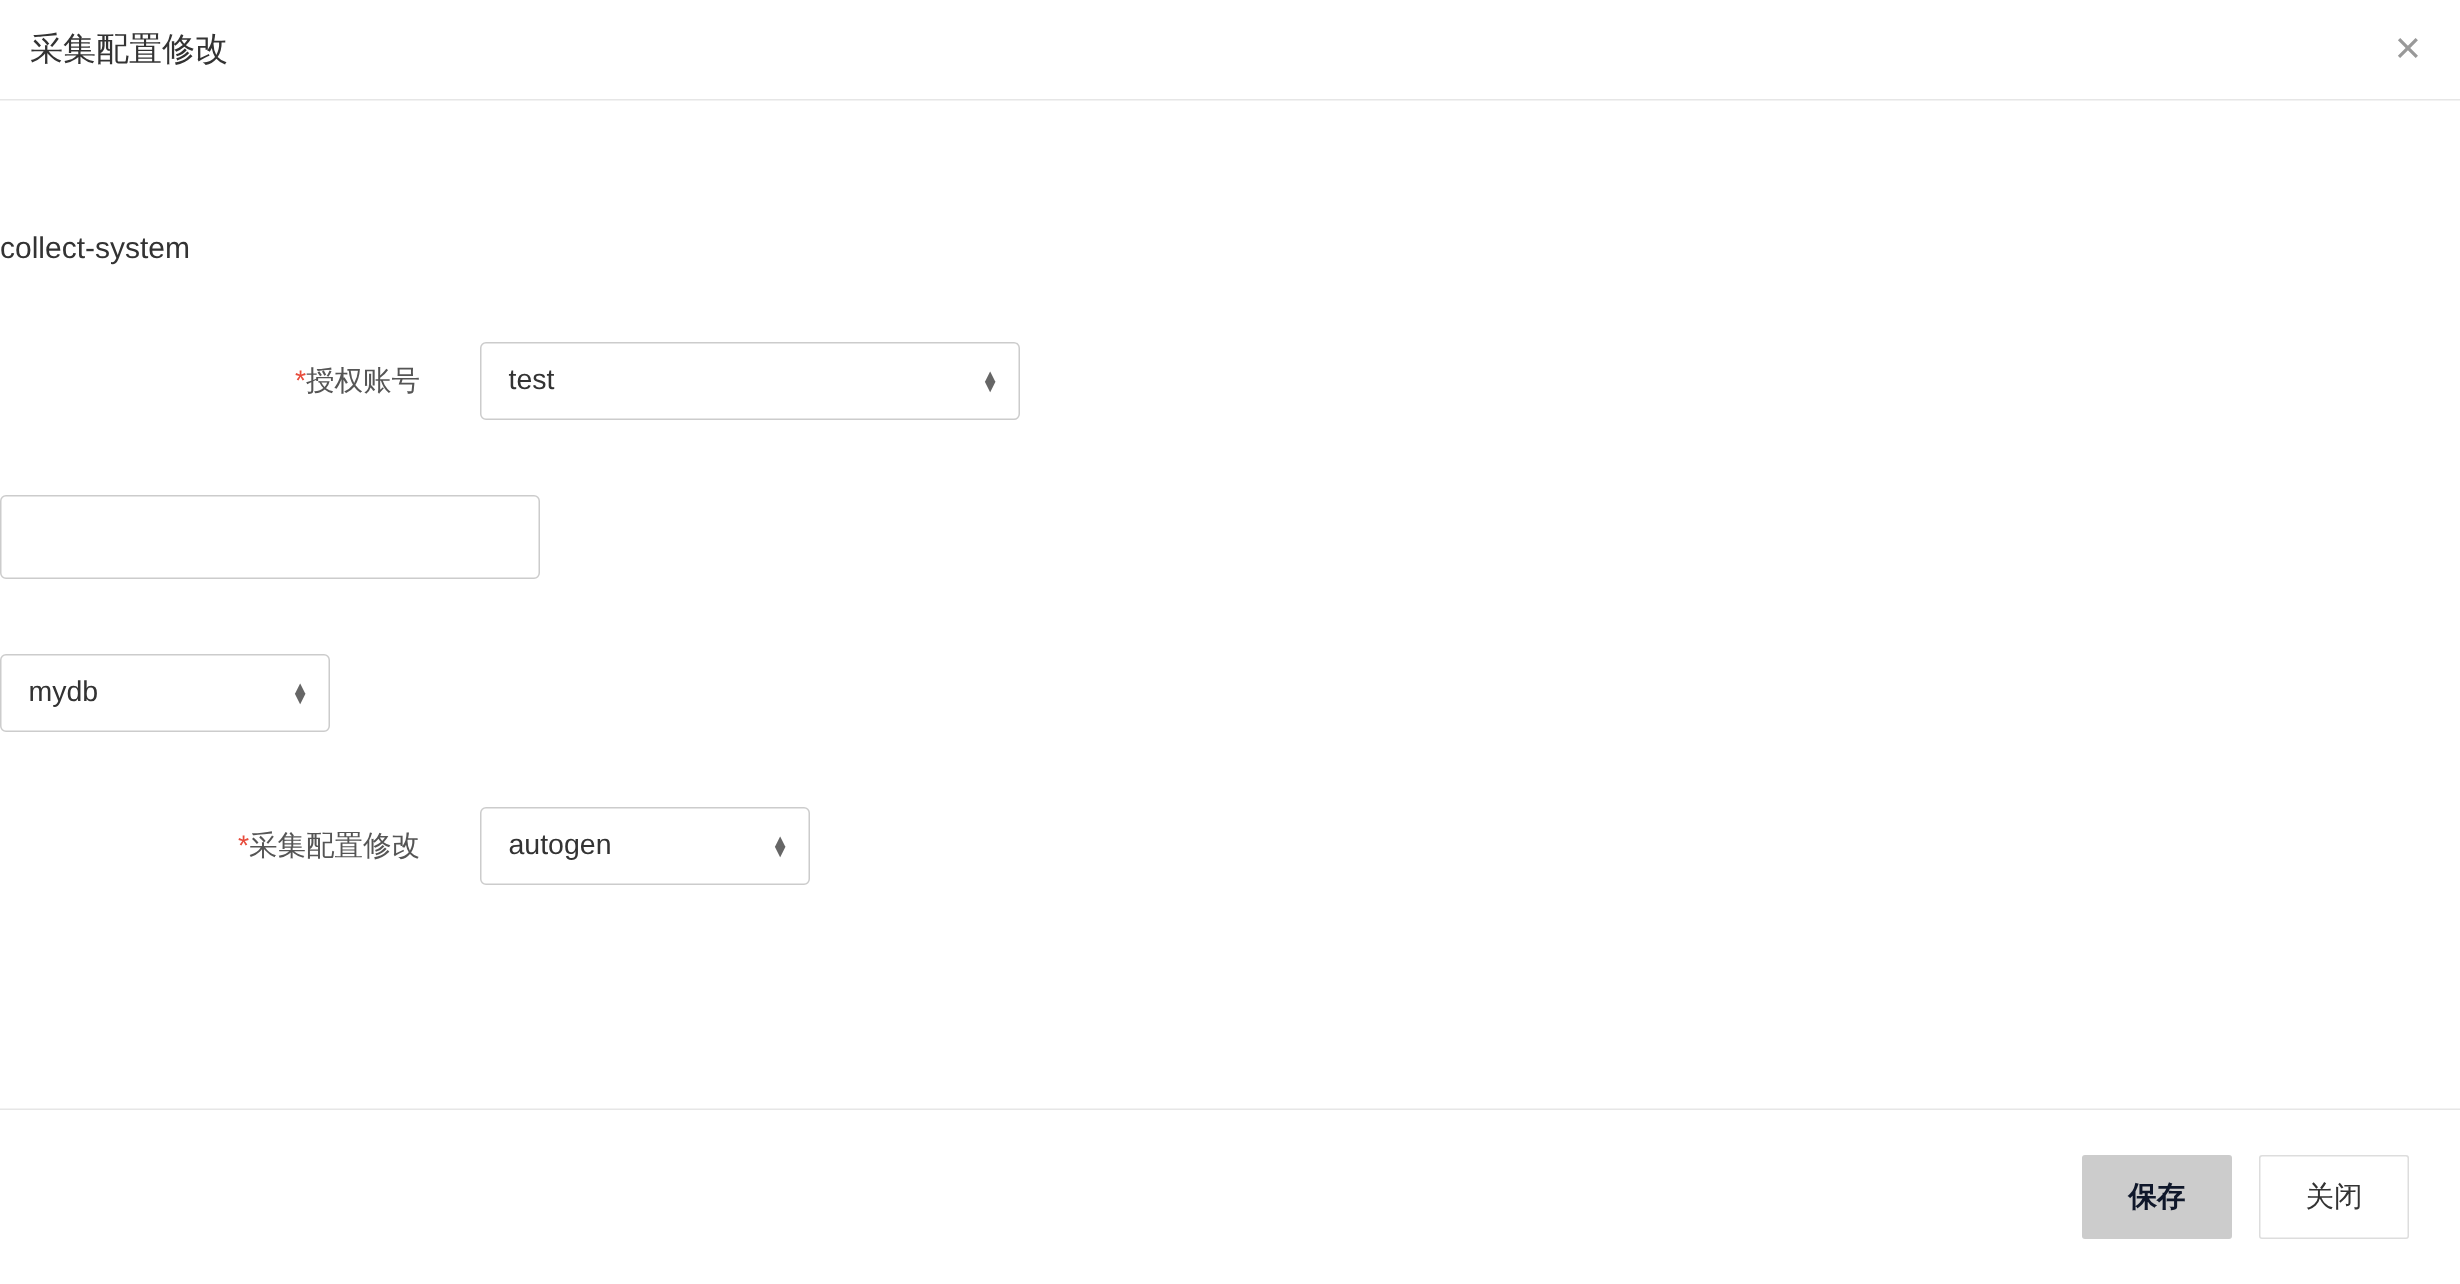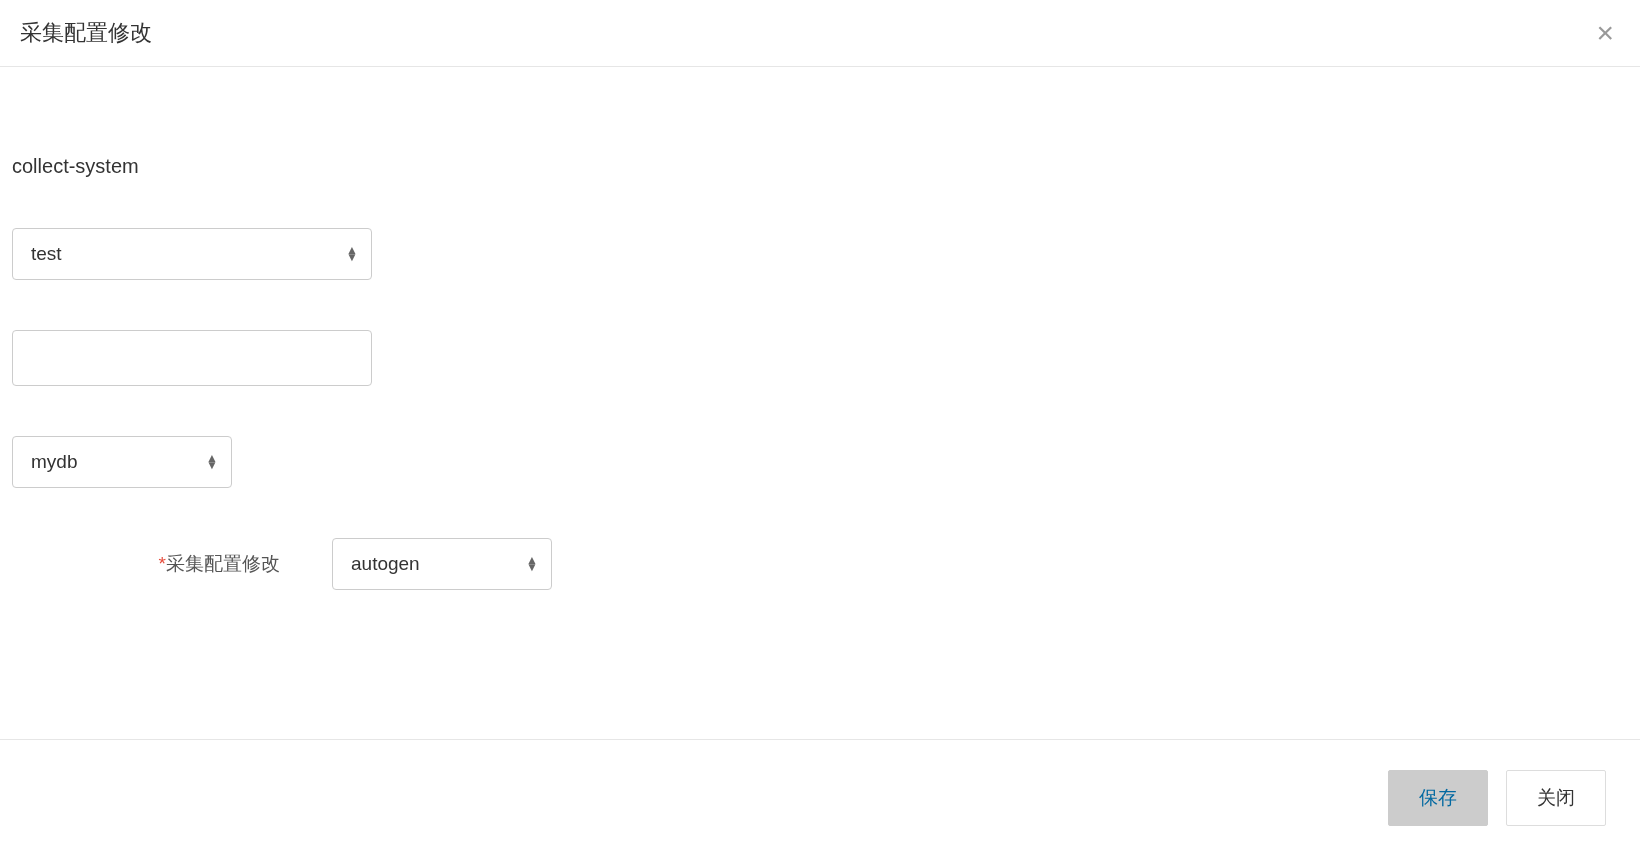--- a/index.html
+++ b/index.html
@@ -57,21 +57,20 @@
       font-size: 19px;
       color: #555;
     }
     .required {
       color: #e74c3c;
     }
     .form-control {
       flex: 1;
       display: flex;
       align-items: flex-end;
-      margin-left: 12px;
     }
     .static-text {
       font-size: 20px;
       color: #333;
     }
     .radio-group {
       display: flex;
       gap: 160px;
       align-items: center;
     }
@@ -158,22 +157,23 @@
     .btn {
       padding: 14px 30px;
       font-size: 19px;
       border: 1px solid #ddd;
       background: #fff;
       cursor: pointer;
       border-radius: 2px;
     }
     .btn-save {
       background: #ccc;
-      color: #0369a1;
+      color: #0f172a;
       border-color: #ccc;
+      font-weight: bold;
     }
     .btn-close {
       background: #fff;
       color: #333;
       font-family: Liberation Mono, monospace;
     }
   </style>
 </head>
 <body>
 
@@ -187,20 +187,23 @@
   <div class="modal-body">
 
     <div class="form-row">
       <div class="form-control">
         <span class="static-text">collect-system</span>
       </div>
     </div>
 
 
     <div class="form-row">
+      <div class="form-label">
+        <span class="required">*</span><span>授权账号</span>
+      </div>
       <div class="form-control">
         <div class="select-wrap">
           <div class="select-box wide">
             <span>test</span>
           </div>
           <span class="select-arrows">
               <span>▲</span>
               <span>▼</span>
             </span>
         </div>

